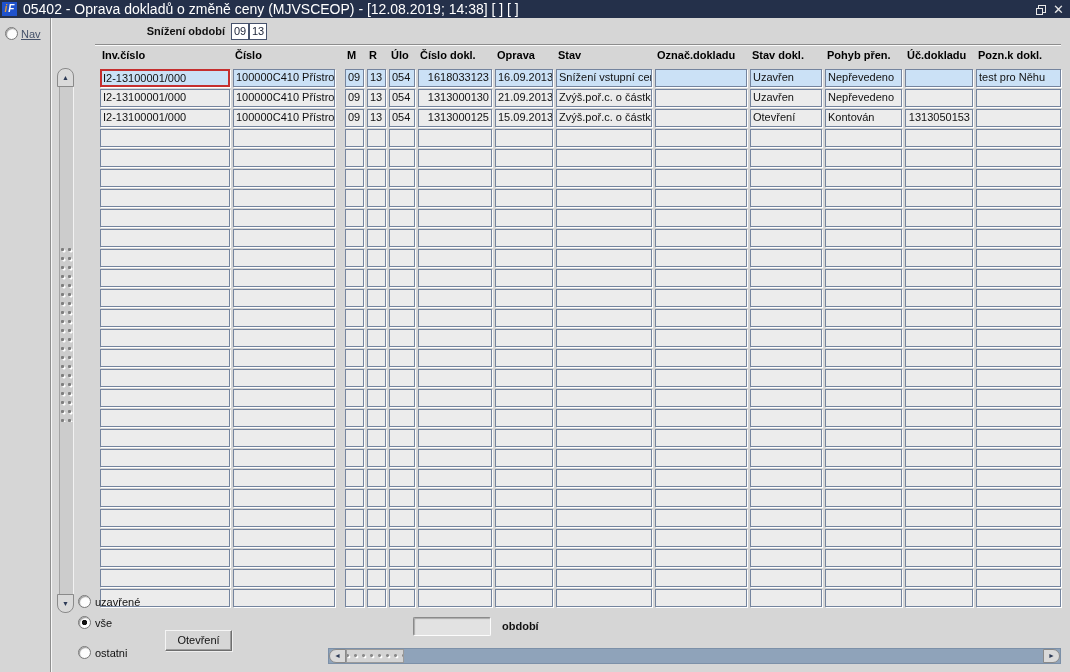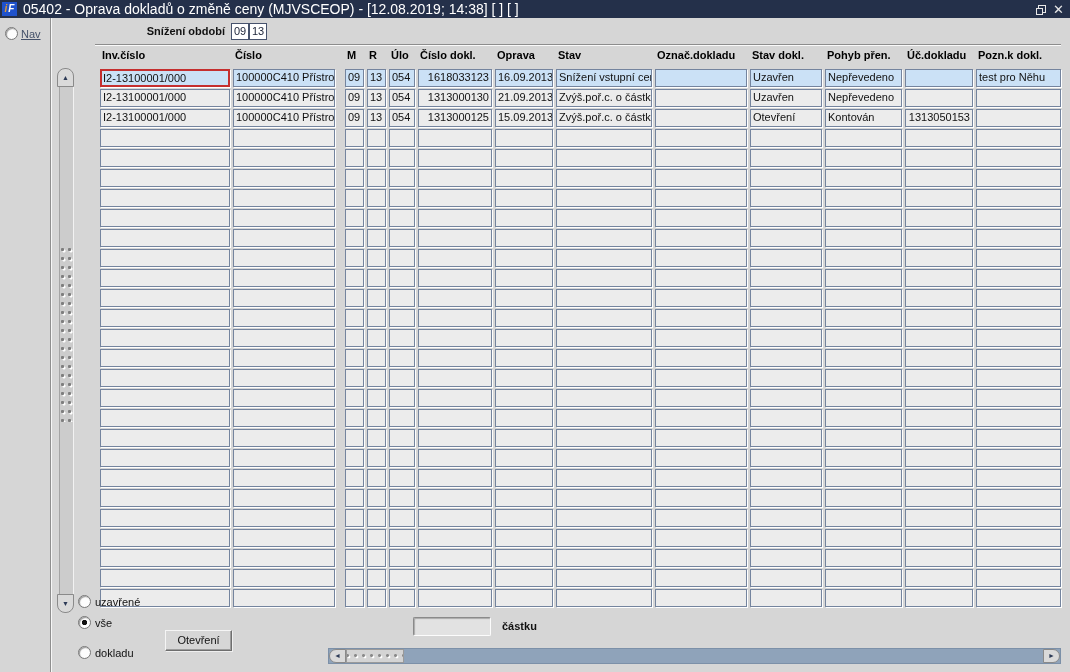--- a/index.html
+++ b/index.html
@@ -573,25 +573,25 @@
 <div class="filter-item" style="top:616px;">
   <span class="radio checked"></span>
   <span>vše</span>
 </div>
 <div class="filter-item" style="top:595px;justify-content:flex-end;">
   <span class="radio"></span>
   <span>uzavřené</span>
 </div>
 <div class="filter-item" style="top:646px;">
   <span class="radio"></span>
-  <span>dokladu</span>
+  <span>ostatni</span>
 </div>
 
 <div class="btn3d" style="left:165px; top:630px; width:67px; height:21px; line-height:19px;">Otevření</div>
 
 <div class="rec-input"></div>
-<div class="rec-label">částku</div>
+<div class="rec-label">období</div>
 
 <div class="hscroll">
   <div class="hbtn left">◄</div>
   <div class="hthumb"></div>
   <div class="hbtn right">►</div>
 </div>
 
 </body></html>

